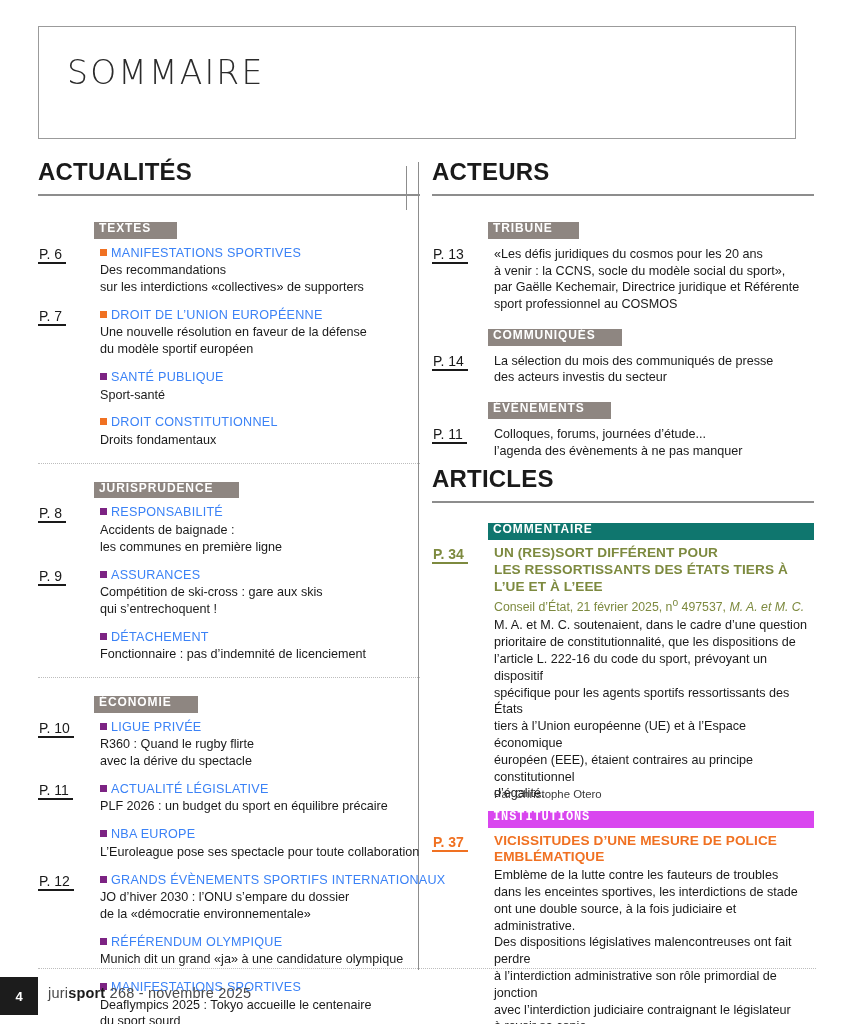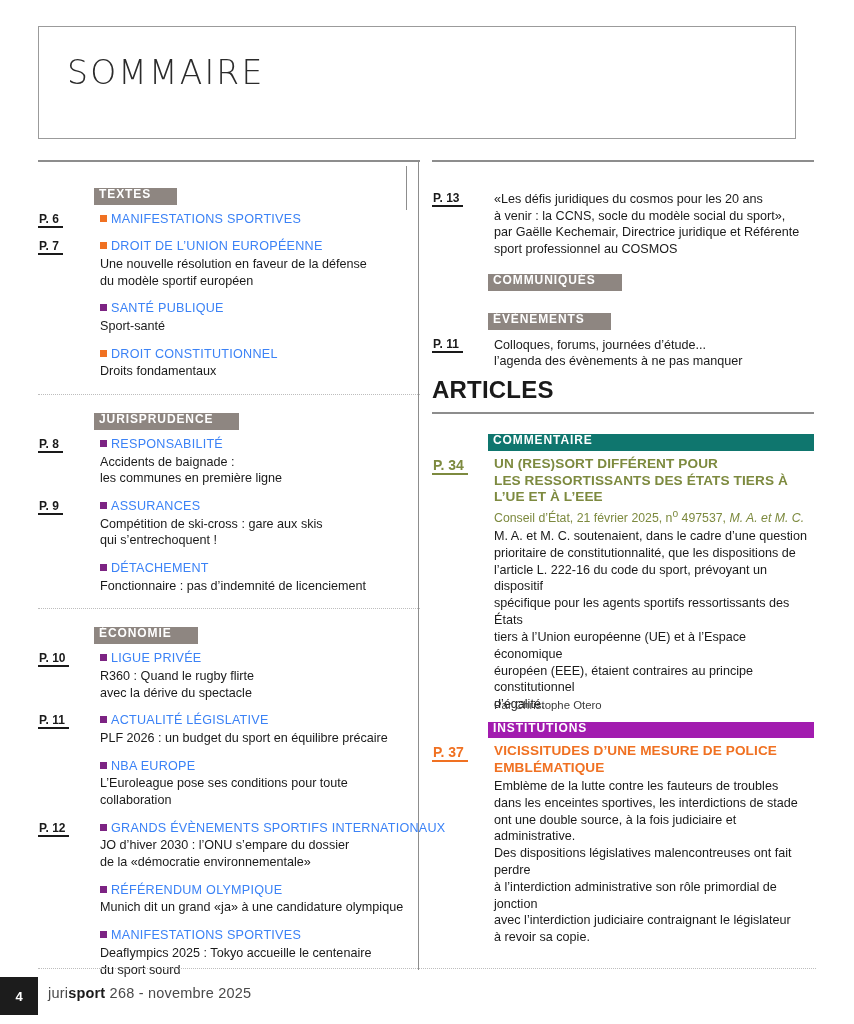--- a/index.html
+++ b/index.html
@@ -83,33 +83,33 @@
     display: inline-block;
     color: #ffffff;
     font-size: 12px;
     font-weight: 600;
     letter-spacing: 0.9px;
     padding: 0 26px 3px 5px;
     line-height: 1.15;
   }
   .tag-grey   { background: #8e8681; }
   .tag-olive  { background: #0f766e; }
-  .tag-orange { background: #a21caf; }
+  .tag-orange { background: #d946ef; font-family: Liberation Mono, monospace; }
   .tag-full { display: block; padding-right: 5px; }
 
   
   .entry {
     display: flex;
     align-items: flex-start;
   }
   .pnum {
     width: 62px;
     flex: 0 0 62px;
-    font-size: 12px;
-    font-weight: bold;
+    font-size: 14px;
+    font-weight: normal;
     color: #1a1a1a;
     padding-top: 1px;
     white-space: nowrap;
   }
   .pnum u { text-decoration: none; border-bottom: 2px solid #1a1a1a; padding: 0 4px 0 1px; }
   .ebody { flex: 1 1 auto; }
 
   .sub {
     font-size: 12.6px;
     letter-spacing: 0.25px;
@@ -212,29 +212,31 @@
 <body>
 
 <div class="masthead">
   <div class="masthead-title">SOMMAIRE</div>
 </div>
 
 <div class="col-divider"></div>
 <div class="col-left-tick"></div>
 
 <div class="col col-left">
+  <div class="sec-head">ACTUALITÉS</div>
   <div class="sec-rule"></div>
   <div id="left-groups">
       <div style="height: 22px;"></div>
       <div class="tagrow"><span class="tag tag-grey">TEXTES</span></div>
       <div style="height: 6px;"></div>
       <div class="entry">
         <div class="pnum"><u>P. 6</u></div>
         <div class="ebody">
           <div class="sub"><span class="bullet b-orange"></span><span>MANIFESTATIONS SPORTIVES</span></div>
+          <div class="desc">Des recommandations<br>sur les interdictions «collectives» de supporters</div>
         </div>
       </div>
       <div style="height: 11px;"></div>
       <div class="entry">
         <div class="pnum"><u>P. 7</u></div>
         <div class="ebody">
           <div class="sub"><span class="bullet b-orange"></span><span>DROIT DE L’UNION EUROPÉENNE</span></div>
           <div class="desc">Une nouvelle résolution en faveur de la défense<br>du modèle sportif européen</div>
           <div style="height: 11px;"></div>
           <div class="sub"><span class="bullet b-purple"></span><span>SANTÉ PUBLIQUE</span></div>
@@ -276,21 +278,21 @@
         </div>
       </div>
       <div style="height: 11px;"></div>
       <div class="entry">
         <div class="pnum"><u>P. 11</u></div>
         <div class="ebody">
           <div class="sub"><span class="bullet b-purple"></span><span>ACTUALITÉ LÉGISLATIVE</span></div>
           <div class="desc">PLF 2026 : un budget du sport en équilibre précaire</div>
           <div style="height: 11px;"></div>
           <div class="sub"><span class="bullet b-purple"></span><span>NBA EUROPE</span></div>
-          <div class="desc">L’Euroleague pose ses conditions pour toute collaboration</div>
+          <div class="desc">L’Euroleague pose ses spectacle pour toute collaboration</div>
         </div>
       </div>
       <div style="height: 11px;"></div>
       <div class="entry">
         <div class="pnum"><u>P. 12</u></div>
         <div class="ebody">
           <div class="sub"><span class="bullet b-purple"></span><span>GRANDS ÉVÈNEMENTS SPORTIFS INTERNATIONAUX</span></div>
           <div class="desc">JO d’hiver 2030 : l’ONU s’empare du dossier<br>de la «démocratie environnementale»</div>
           <div style="height: 11px;"></div>
           <div class="sub"><span class="bullet b-purple"></span><span>RÉFÉRENDUM OLYMPIQUE</span></div>
@@ -298,33 +300,41 @@
           <div style="height: 11px;"></div>
           <div class="sub"><span class="bullet b-purple"></span><span>MANIFESTATIONS SPORTIVES</span></div>
           <div class="desc">Deaflympics 2025 : Tokyo accueille le centenaire<br>du sport sourd</div>
         </div>
       </div>
     </div>
 </div>
 
 <div class="col col-right">
 
+  <div class="sec-head">ACTEURS</div>
   <div class="sec-rule"></div>
   <div id="acteurs-groups">
       <div style="height: 22px;"></div>
+      <div class="tagrow"><span class="tag tag-grey">TRIBUNE</span></div>
       <div style="height: 6px;"></div>
       <div class="entry">
         <div class="pnum"><u>P. 13</u></div>
         <div class="ebody">
           <div class="desc">«Les défis juridiques du cosmos pour les 20 ans<br>à venir : la CCNS, socle du modèle social du sport»,<br>par Gaëlle Kechemair, Directrice juridique et Référente<br>sport professionnel au COSMOS</div>
         </div>
       </div>
       <div style="height: 12px;"></div>
       <div class="tagrow"><span class="tag tag-grey">COMMUNIQUÉS</span></div>
       <div style="height: 6px;"></div>
+      <div class="entry">
+        <div class="pnum"><u>P. 14</u></div>
+        <div class="ebody">
+          <div class="desc">La sélection du mois des communiqués de presse<br>des acteurs investis du secteur</div>
+        </div>
+      </div>
       <div style="height: 12px;"></div>
       <div class="tagrow"><span class="tag tag-grey">ÉVÈNEMENTS</span></div>
       <div style="height: 6px;"></div>
       <div class="entry">
         <div class="pnum"><u>P. 11</u></div>
         <div class="ebody">
           <div class="desc">Colloques, forums, journées d’étude...<br>l’agenda des évènements à ne pas manquer</div>
         </div>
       </div>
     </div>

